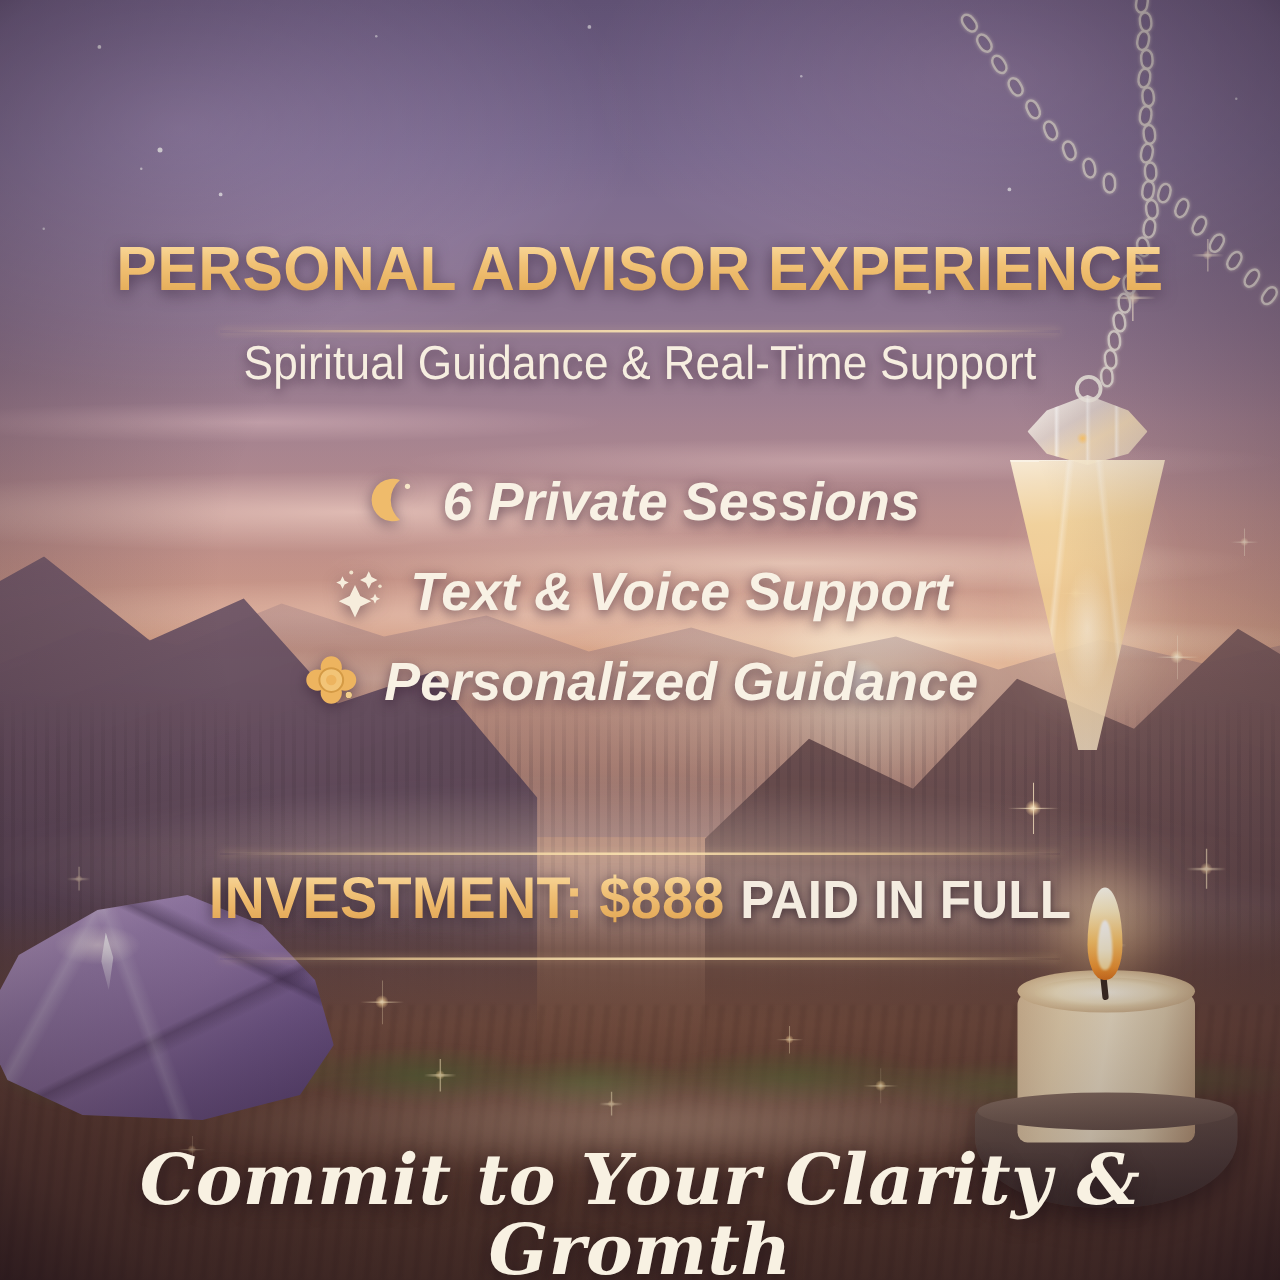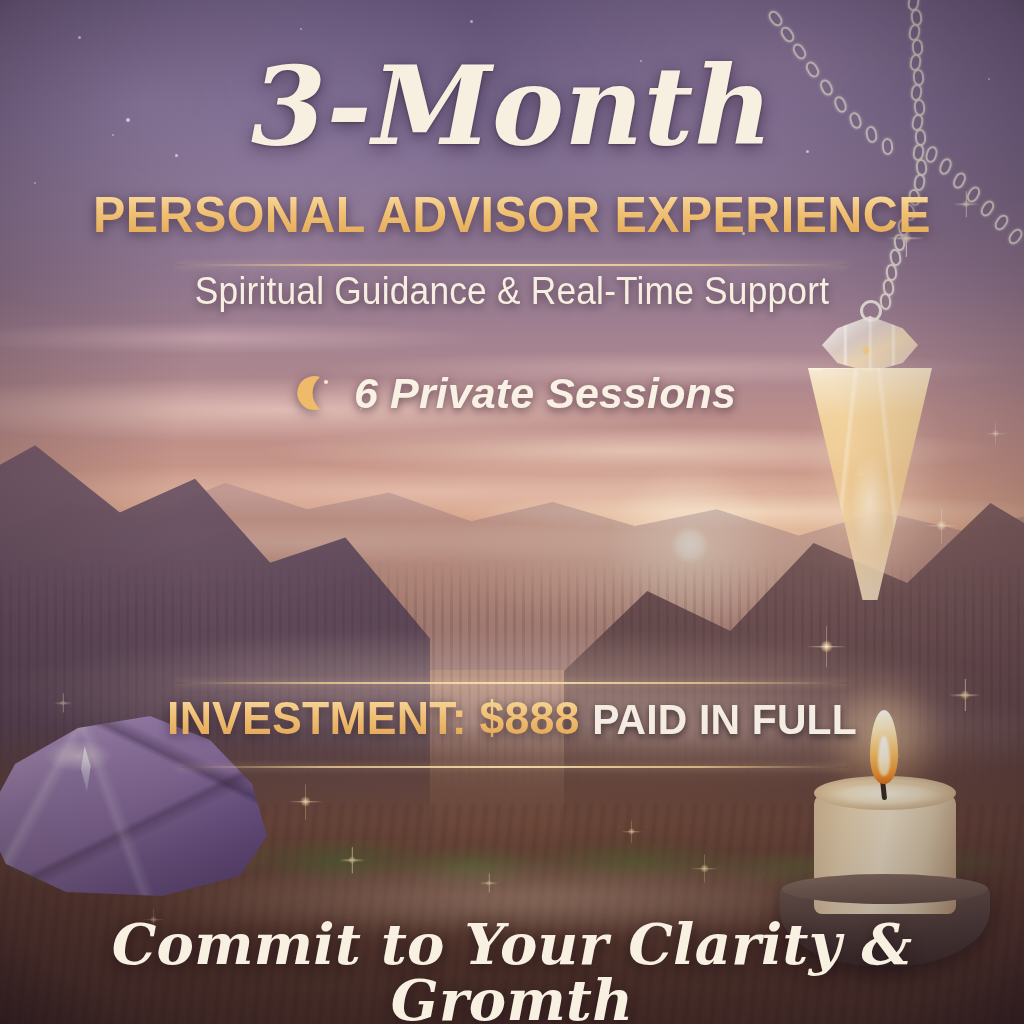--- a/index.html
+++ b/index.html
@@ -343,21 +343,21 @@
     color:#f6eee0;letter-spacing:.2px;
     text-shadow:0 3px 9px rgba(50,28,50,.60);
     transform:scaleX(.93);
   }
 
   .benefits{
     position:absolute;top:362px;left:0;right:0;
     display:flex;flex-direction:column;align-items:center;gap:10px;
   }
   .benefit{
-    display:flex;align-items:center;gap:18px;
+    display:flex;align-items:flex-end;gap:18px;
     height:62px;
   }
   .b-icon{
     width:48px;height:48px;flex:0 0 48px;
     display:flex;align-items:center;justify-content:center;
     filter:drop-shadow(0 3px 6px rgba(50,28,48,.55));
   }
   .b-label{
     font-family:"Liberation Sans", sans-serif;
     font-style:italic;font-weight:700;
@@ -516,42 +516,69 @@
     <div class="candle-top-inner"></div>
     <div class="wick"></div>
     <div class="flame"></div>
     <div class="flame-core"></div>
   </div>
 
   <div class="layer vignette"></div>
 
   <div class="content">
 
-    <div class="headline">3-Month</div>
 
     <div class="subhead">PERSONAL ADVISOR EXPERIENCE</div>
 
     <div class="rule rule-top"></div>
 
     <div class="tagline">Spiritual Guidance &amp; Real-Time Support</div>
 
     <div class="benefits">
 
       <div class="benefit">
         <span class="b-icon">
           <svg width="46" height="46" viewBox="0 0 46 46">
             <path d="M31 7a17 17 0 1 0 0 32A21 21 0 0 1 31 7Z" fill="#EFBB6B"></path>
             <circle cx="37" cy="12" r="2.1" fill="#F6E6C8"></circle>
           </svg>
         </span>
         <span class="b-label">6 Private Sessions</span>
       </div>
 
-
-
+      <div class="benefit">
+        <span class="b-icon">
+          <svg width="48" height="48" viewBox="0 0 48 48">
+            <path d="M22 20l4.2 8.8L35 33l-8.8 4.2L22 46l-4.2-8.8L9 33l8.8-4.2Z" fill="#F6EDDC"></path>
+            <path d="M33 9l2.2 4.6L40 16l-4.8 2.4L33 23l-2.2-4.6L26 16l4.8-2.4Z" fill="#F6EDDC"></path>
+            <path d="M12 13l1.7 3.5L17 18l-3.3 1.6L12 23l-1.7-3.4L7 18l3.3-1.5Z" fill="#F6EDDC"></path>
+            <path d="M38 27l1.3 2.7L42 31l-2.7 1.2L38 35l-1.3-2.8L34 31l2.7-1.3Z" fill="#F6EDDC"></path>
+            <circle cx="19" cy="10" r="1.6" fill="#F0E3CC"></circle>
+            <circle cx="42" cy="21" r="1.4" fill="#F0E3CC"></circle>
+          </svg>
+        </span>
+        <span class="b-label">Text &amp; Voice Support</span>
+      </div>
+
+
+      <div class="benefit">
+        <span class="b-icon">
+          <svg width="48" height="48" viewBox="0 0 48 48">
+            <ellipse cx="24" cy="14" rx="8.5" ry="9" fill="#EDB45F"></ellipse>
+            <ellipse cx="24" cy="34" rx="8.5" ry="9" fill="#EDB45F"></ellipse>
+            <ellipse cx="13" cy="24" rx="9" ry="8.5" fill="#EDB45F"></ellipse>
+            <ellipse cx="35" cy="24" rx="9" ry="8.5" fill="#EDB45F"></ellipse>
+            <circle cx="24" cy="24" r="9.5" fill="#F2C477" stroke="#D49A45" stroke-width="1.6"></circle>
+            <circle cx="24" cy="24" r="4.2" fill="#EDB45F"></circle>
+            <circle cx="38" cy="36" r="2.6" fill="#F0C membership"></circle>
+            <circle cx="38" cy="36" r="2.6" fill="#F3CE8C"></circle>
+          </svg>
+        </span>
+        <span class="b-label">Personalized Guidance</span>
+      </div>
 
     </div>
 
     <div class="rule rule-inv-top"></div>
 
     <div class="investment">
       <span class="inv-gold">INVESTMENT:</span>
       <span class="inv-gold">$888</span>
       <span class="inv-white">PAID IN FULL</span>
     </div>

